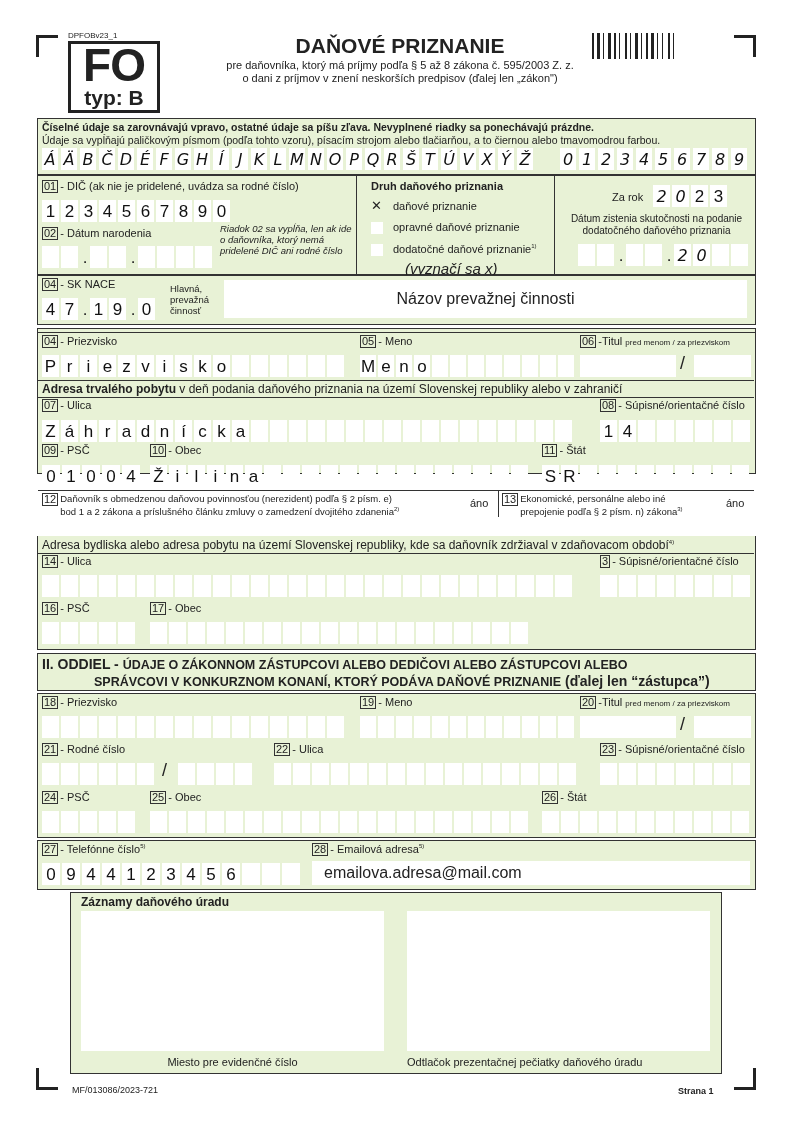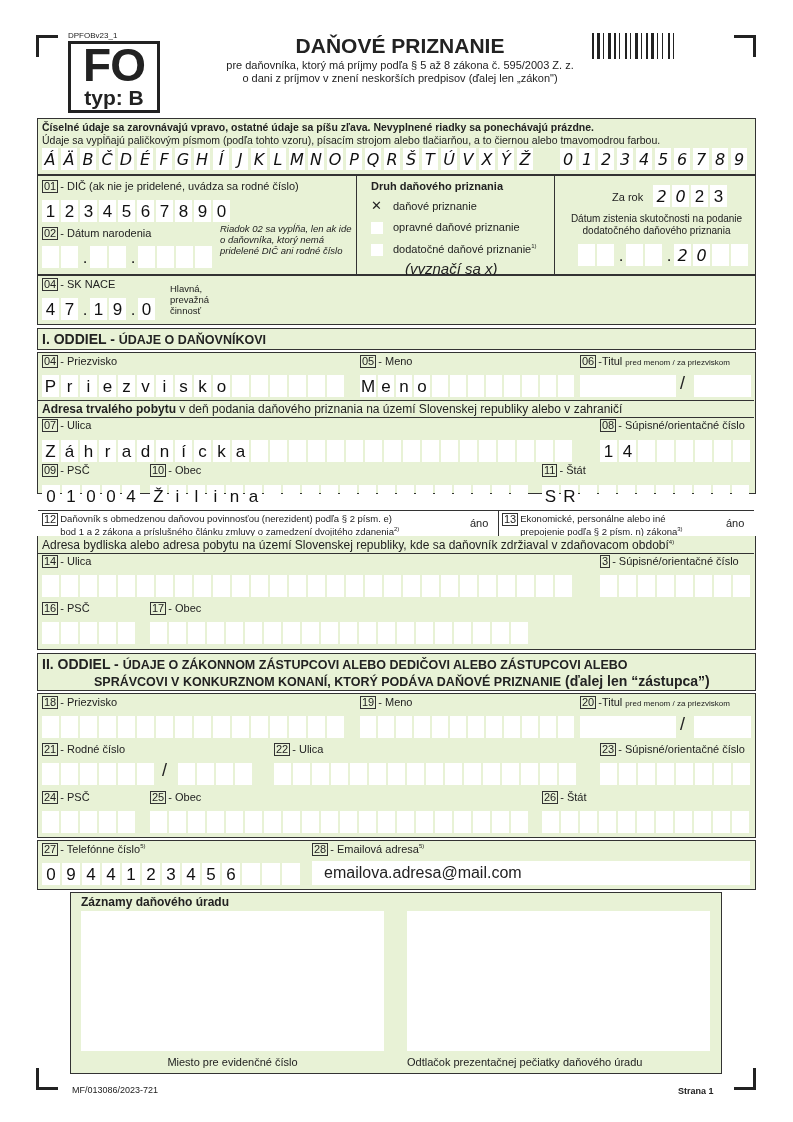--- a/index.html
+++ b/index.html
@@ -198,27 +198,28 @@
   <div class="cells" id="nace" style="left:4px;top:22px">
       <div class="cell" style="width: 17px;">4</div>
       <div class="cell" style="width: 17px;">7</div>
       <div style="width: 10px; font-size: 17px; line-height: 24px; text-align: center;">.</div>
       <div class="cell" style="width: 17px;">1</div>
       <div class="cell" style="width: 17px;">9</div>
       <div style="width: 10px; font-size: 17px; line-height: 24px; text-align: center;">.</div>
       <div class="cell" style="width: 17px;">0</div>
     </div>
   <div class="lbl" style="left:132px;top:7px;width:50px;white-space:normal;font-size:9.5px;line-height:11px">Hlavná, prevažná činnosť</div>
+  <div class="white" style="left:186px;top:4px;width:523px;height:38px;text-align:center;font-size:16px;line-height:38px">Názov prevažnej činnosti</div>
 </div>
 
 <div class="section" style="top:328px;height:22px">
   <div class="lbl sec-head" style="left:4px;top:2px"><span>I. ODDIEL - </span><span style="font-size:12.5px">ÚDAJE O DAŇOVNÍKOVI</span></div>
 </div>
 
-<div class="section" style="top:352px;height:142px">
+<div class="section" style="top:332px;height:142px">
   <div class="lbl" style="left:4px;top:2px"><span class="num">04</span><span>- Priezvisko</span></div>
   <div class="cells" id="surname" style="left:4px;top:22px">
       <div class="cell" style="width: 17px;">P</div>
       <div class="cell" style="width: 17px;">r</div>
       <div class="cell" style="width: 17px;">i</div>
       <div class="cell" style="width: 17px;">e</div>
       <div class="cell" style="width: 17px;">z</div>
       <div class="cell" style="width: 17px;">v</div>
       <div class="cell" style="width: 17px;">i</div>
       <div class="cell" style="width: 17px;">s</div>

